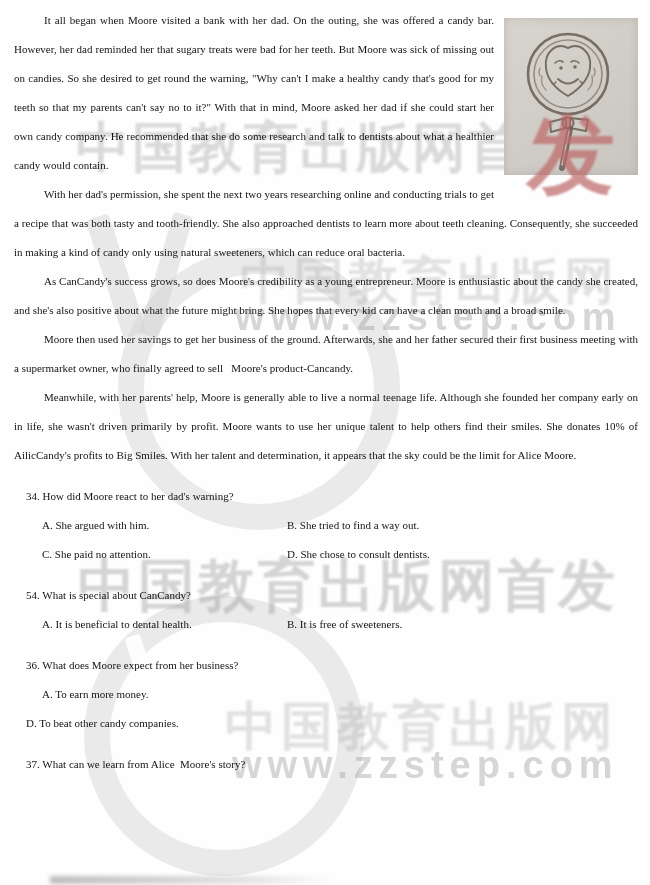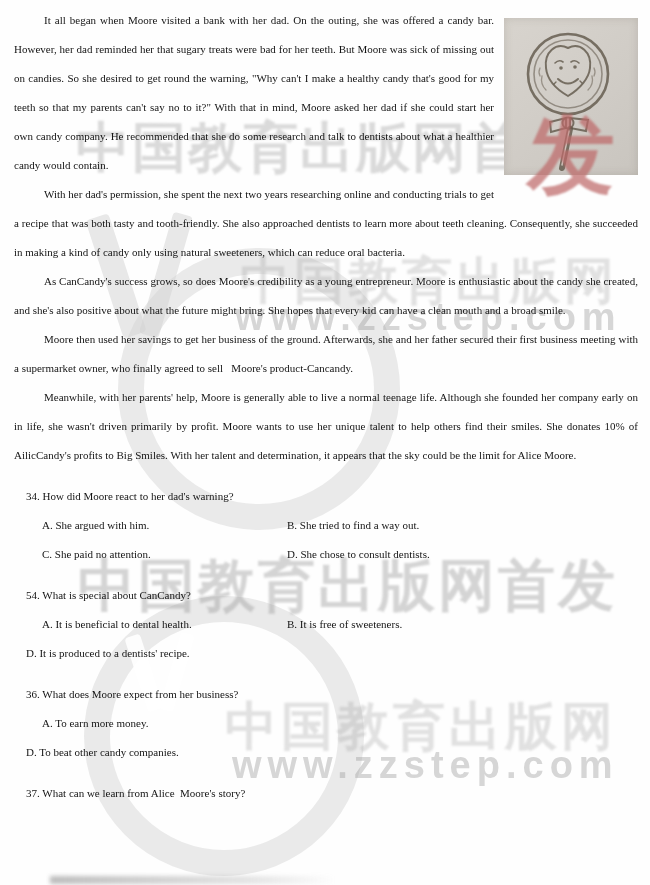--- a/index.html
+++ b/index.html
@@ -126,21 +126,20 @@
     </div>
   </div>
 
   <div class="qblock">
     <div class="qstem"><span>54.</span> <span>What is special about CanCandy?</span></div>
     <div class="opt-row">
       <div class="opt-a"><span>A.</span> <span>It is beneficial to dental health.</span></div>
       <div class="opt-b"><span>B.</span> <span>It is free of sweeteners.</span></div>
     </div>
     <div class="opt-row">
-      <div class="opt-b"><span>D.</span> <span>It is produced to a dentists' recipe.</span></div>
     </div>
   </div>
 
   <div class="qblock">
     <div class="qstem"><span>36.</span> <span>What does Moore expect from her business?</span></div>
     <div class="opt-row">
       <div class="opt-a"><span>A.</span> <span>To earn more money.</span></div>
     </div>
     <div class="opt-row">
       <div class="opt-b"><span>D.</span> <span>To beat other candy companies.</span></div>

